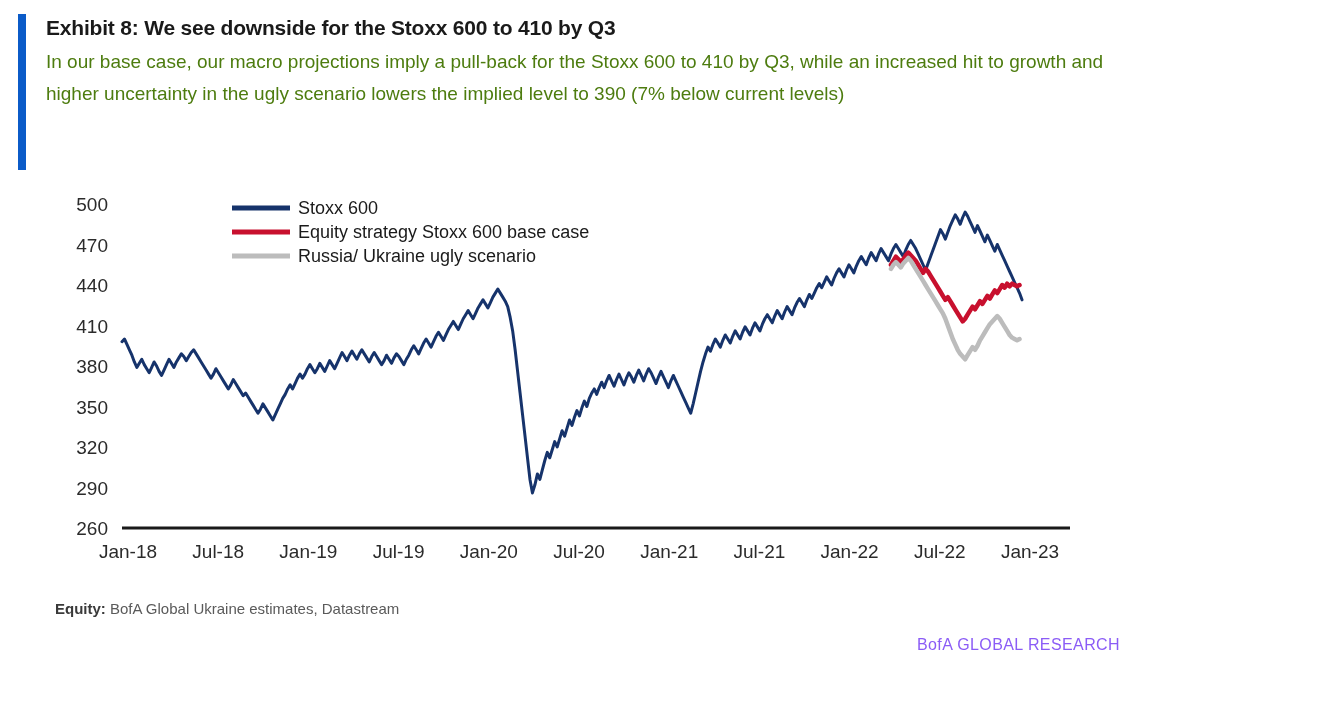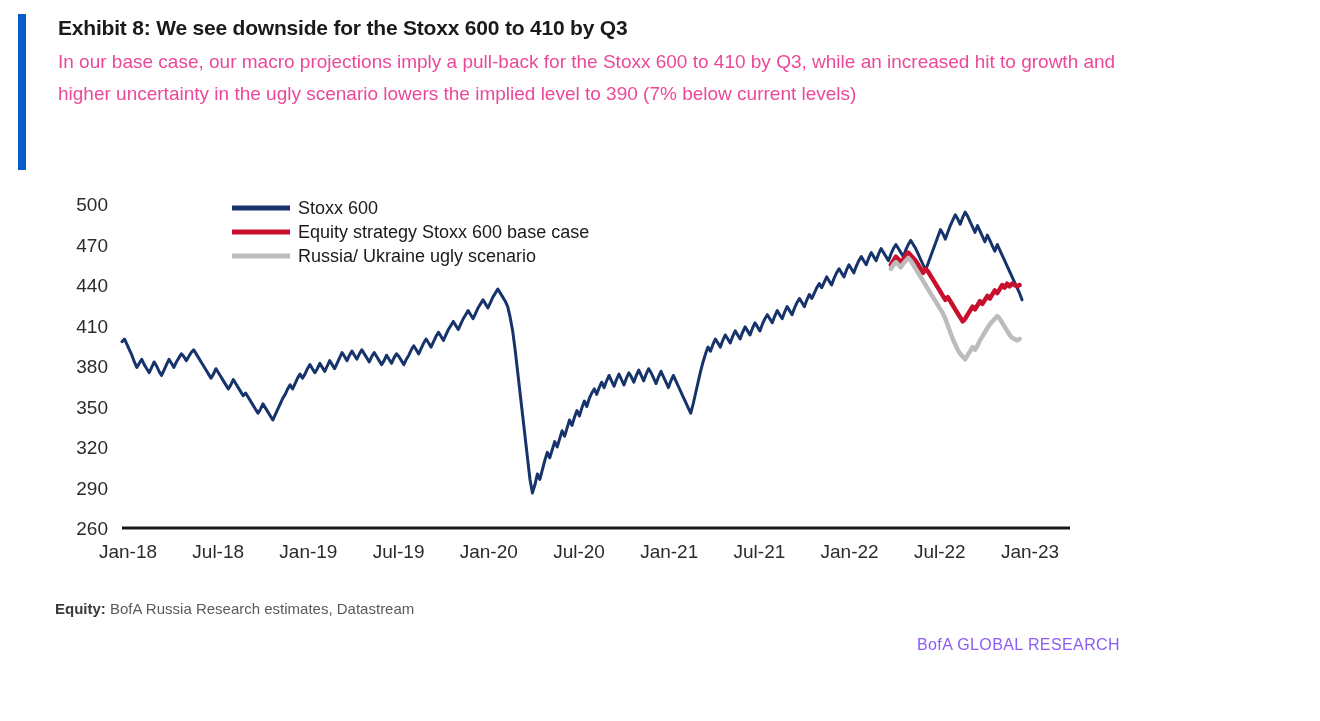--- a/index.html
+++ b/index.html
@@ -15,21 +15,21 @@
     overflow: hidden;
     position: relative;
   }
 
   
   #header {
     position: absolute;
     left: 18px;
     top: 14px;
     width: 1090px;
-    padding-left: 40px;
+    padding-left: 28px;
     box-sizing: border-box;
   }
   #accent-bar {
     position: absolute;
     left: 18px;
     top: 14px;
     width: 8px;
     height: 156px;
     background: #0B5BC8;
   }
@@ -39,21 +39,21 @@
     letter-spacing: -0.2px;
     line-height: 28px;
     color: #1a1a1a;
     margin: 0 0 4px 0;
     white-space: nowrap;
   }
   #exhibit-subtitle {
     font-size: 19px;
     font-weight: normal;
     line-height: 32px;
-    color: #ec4899;
+    color: #4d7c0f;
     margin: 0;
     width: 1060px;
   }
 
   
   #chart-region {
     position: absolute;
     left: 0;
     top: 186px;
     width: 1120px;
@@ -158,16 +158,16 @@
         <text class="legend-label" x="298" y="23">Stoxx 600</text>
         <line x1="232" x2="290" y1="46" y2="46" stroke="#C8102E" stroke-width="5"></line>
         <text class="legend-label" x="298" y="47">Equity strategy Stoxx 600 base case</text>
         <line x1="232" x2="290" y1="70" y2="70" stroke="#BCBCBC" stroke-width="5"></line>
         <text class="legend-label" x="298" y="71">Russia/ Ukraine ugly scenario</text>
       </g>
   </svg>
 </div>
 
 <div id="source-line">
-  <span class="src-bold">Equity:</span><span> BofA Russia Research estimates, Datastream</span>
+  <span class="src-bold">Equity:</span><span> BofA Global Ukraine estimates, Datastream</span>
 </div>
 
 <div id="brand-line">BofA GLOBAL RESEARCH</div>
 
 </body></html>

